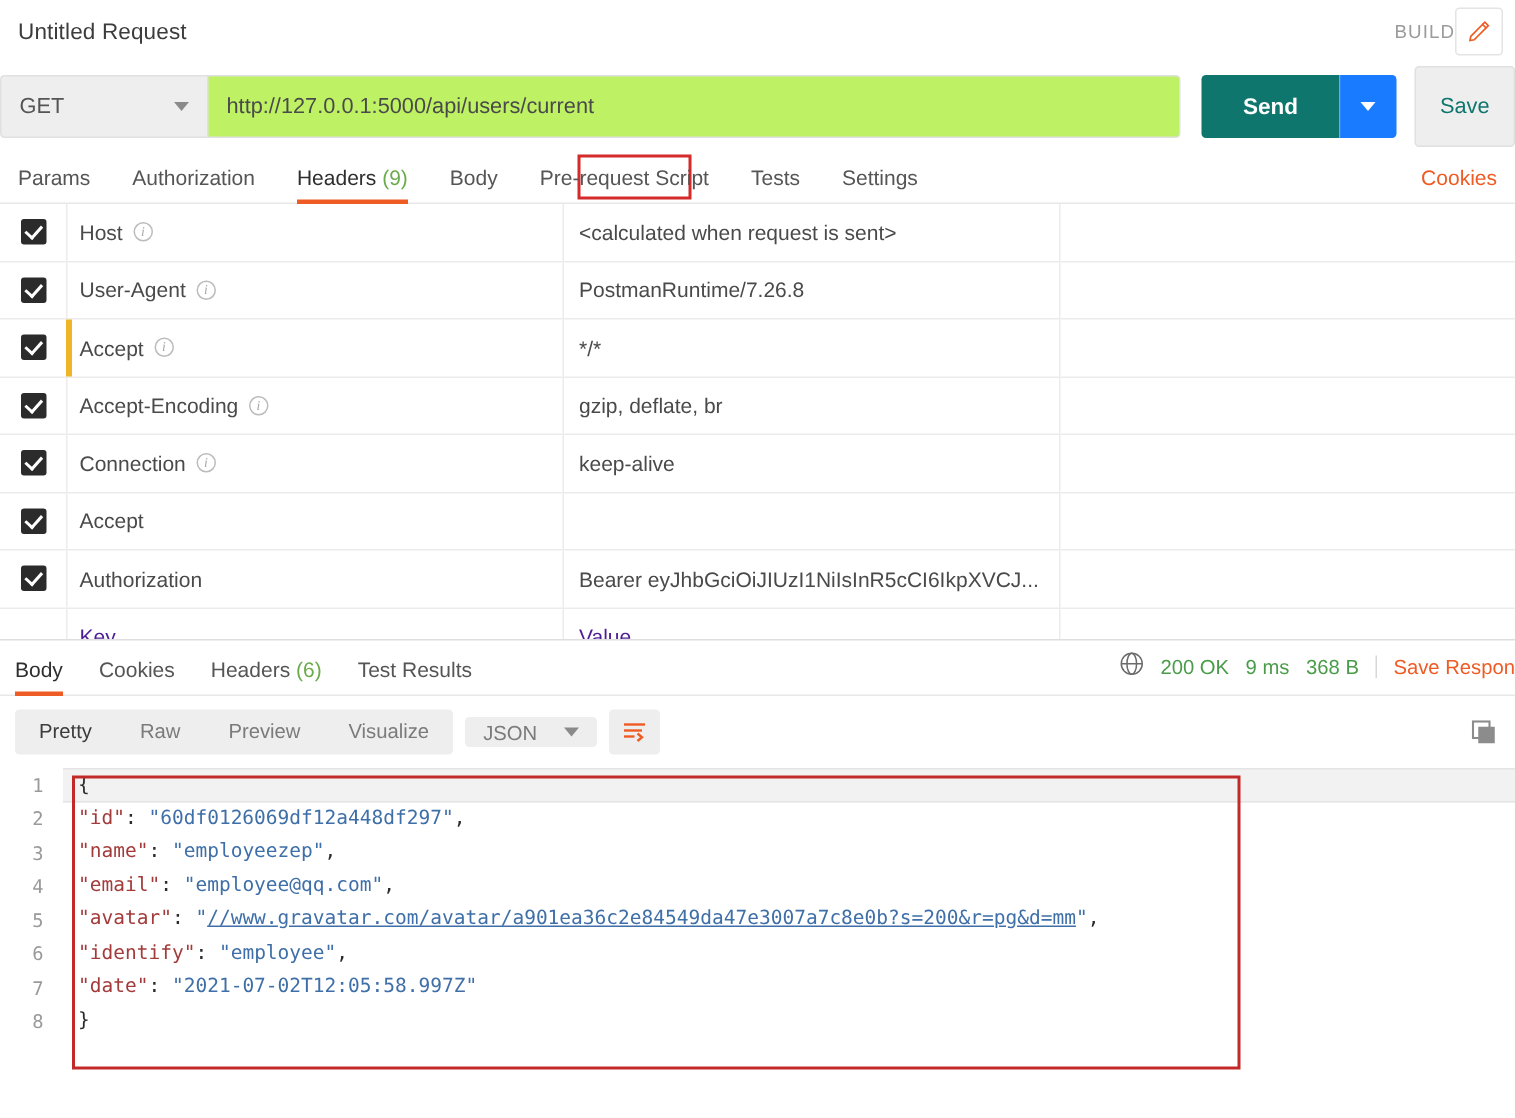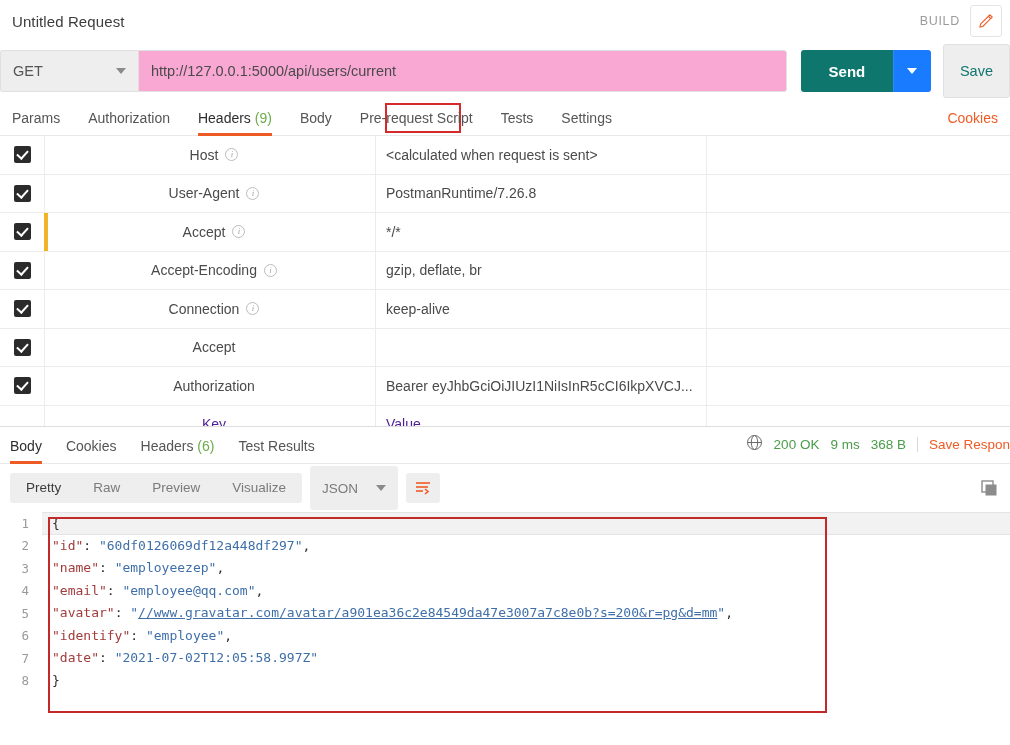--- a/index.html
+++ b/index.html
@@ -23,21 +23,20 @@
     font-size: 15px;
     color: #3c3c3c;
     letter-spacing: .1px;
   }
   .titlebar-right {
     position: absolute;
     right: 8px; top: 0;
     height: 42px;
     display: flex;
     align-items: center;
-    gap: 10px;
     justify-content: space-between;
   }
   .build-label {
     font-size: 12.5px;
     color: #9b9b9b;
     letter-spacing: .7px;
   }
   .pencil-btn {
     width: 32px; height: 32px;
     border: 1px solid #e4e4e4;
@@ -71,21 +70,21 @@
     position: absolute;
     right: 12px;
     width: 0; height: 0;
     border-left: 5px solid transparent;
     border-right: 5px solid transparent;
     border-top: 6px solid #8a8a8a;
   }
   .url-input {
     flex: 1;
     height: 42px;
-    background: #f9a8d4;
+    background: #bef264;
     border: 1px solid #e0e0e0;
     border-radius: 0 3px 3px 0;
     display: flex;
     align-items: center;
     padding: 0 12px;
     font-size: 14.5px;
     color: #4a4a4a;
     overflow: hidden;
     white-space: nowrap;
   }
@@ -218,21 +217,20 @@
   .key-cell {
     width: 331px;
     padding-left: 8px;
     font-size: 14px;
     color: #4a4a4a;
     display: flex;
     align-items: center;
     gap: 7px;
     border-left: 1px solid #ececec;
     height: 100%;
-    justify-content: center;
   }
   .val-cell {
     width: 331px;
     padding-left: 10px;
     font-size: 14px;
     color: #4a4a4a;
     display: flex; align-items: center;
     border-left: 1px solid #ececec;
     height: 100%;
     white-space: nowrap;
@@ -321,21 +319,21 @@
   .seg {
     font-size: 13.5px;
     color: #7b7b7b;
     padding: 0 16px;
     line-height: 30px;
   }
   .seg.active { color: #3c3c3c; }
   .json-select {
     background: #eeeeee;
     border-radius: 3px;
-    height: 44px;
+    height: 20px;
     display: flex;
     align-items: center;
     padding: 0 12px;
     gap: 18px;
     font-size: 13.5px;
     color: #7b7b7b;
   }
   .json-select .caret {
     width: 0; height: 0;
     border-left: 5px solid transparent;

